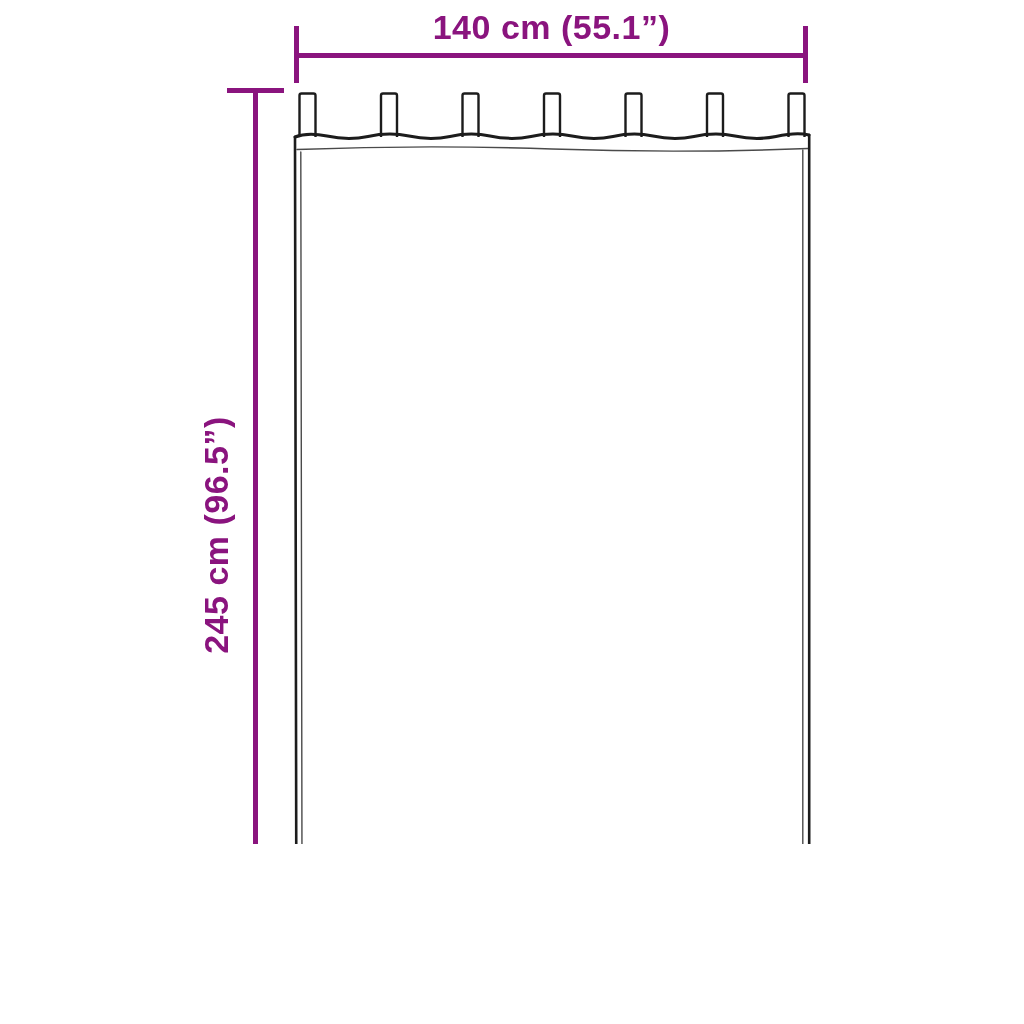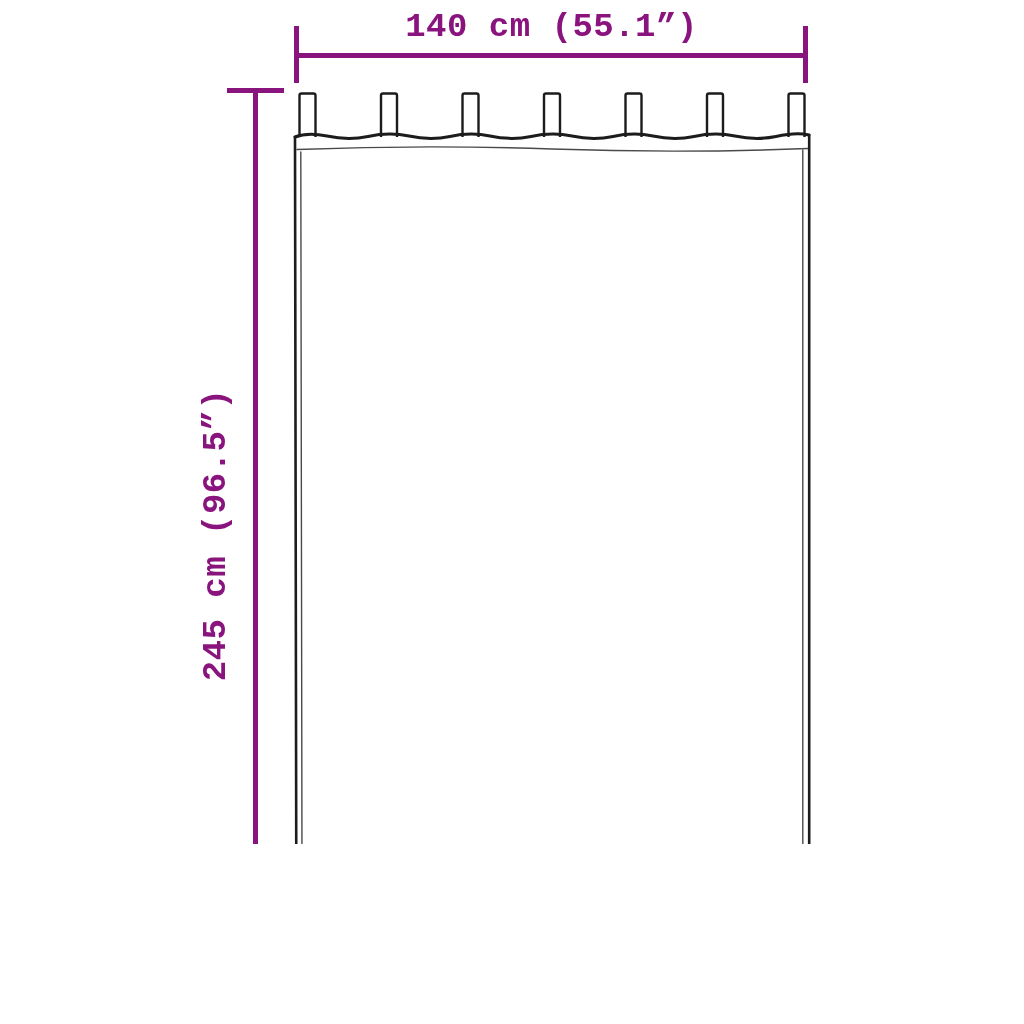--- a/index.html
+++ b/index.html
@@ -7,21 +7,21 @@
     --outline:#1c1c1c;
     --seam:#4a4a4a;
     --canvas:#ffffff;
   }
   html,body{margin:0;padding:0;background:var(--canvas);}
   .stage{
     position:relative;
     width:1024px;height:844px;
     background:var(--canvas);
     overflow:hidden;
-    font-family:Liberation Mono, monospace;
+    font-family:Liberation Sans, sans-serif;
   }
   
   .dim{position:absolute;background:var(--accent);}
   .h-line{left:296px;top:53px;width:511px;height:5px;}
   .h-tick{width:5px;height:57px;top:26px;}
   .h-tick.left{left:294px;}
   .h-tick.right{left:803px;}
   .v-line{left:253px;top:90px;width:5px;height:910px;}
   .v-tick{height:5px;width:57px;left:227px;}
   .v-tick.top{top:88px;}

